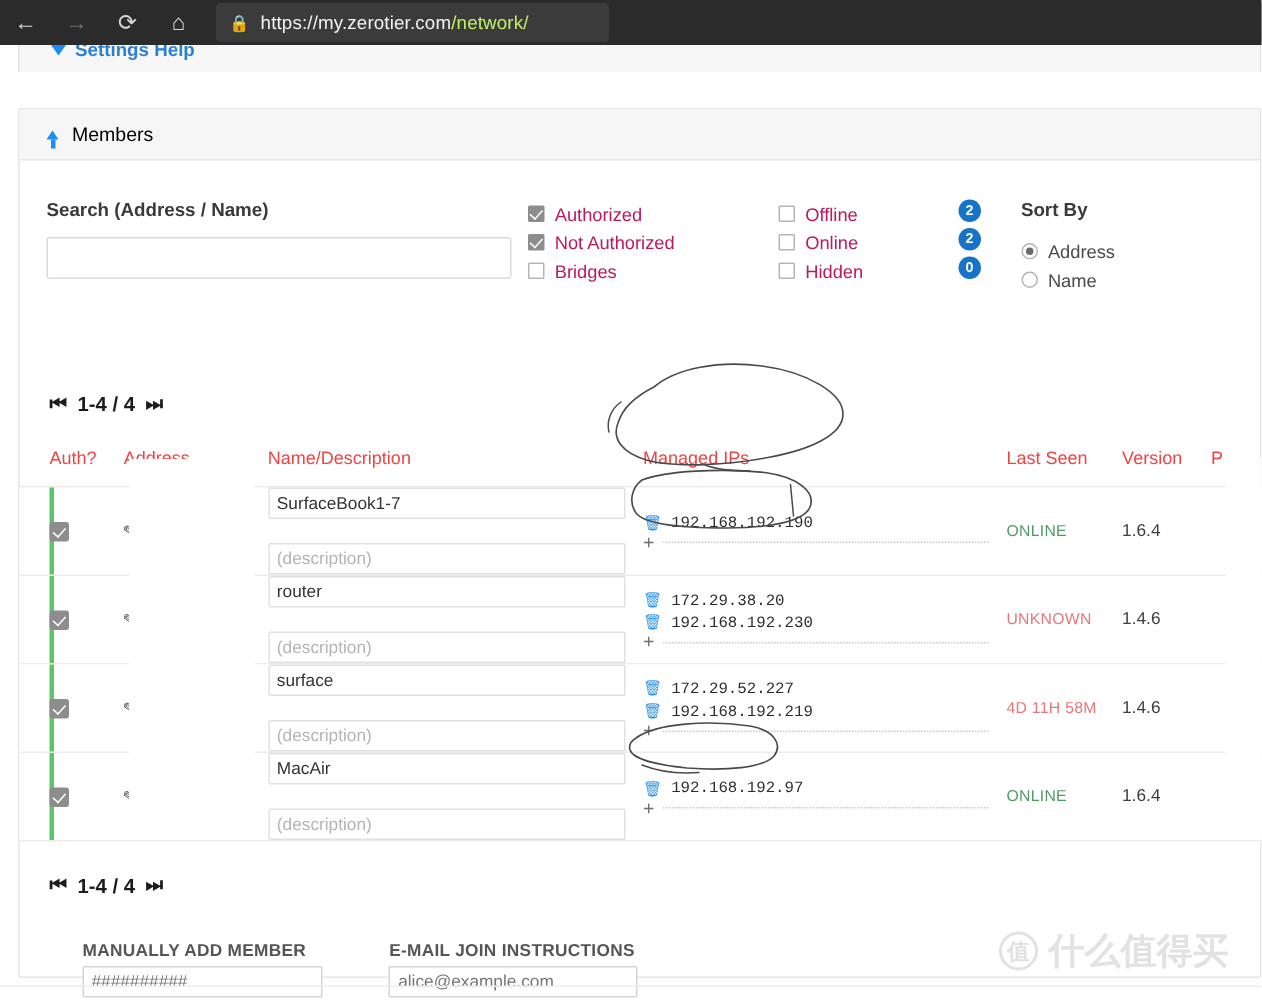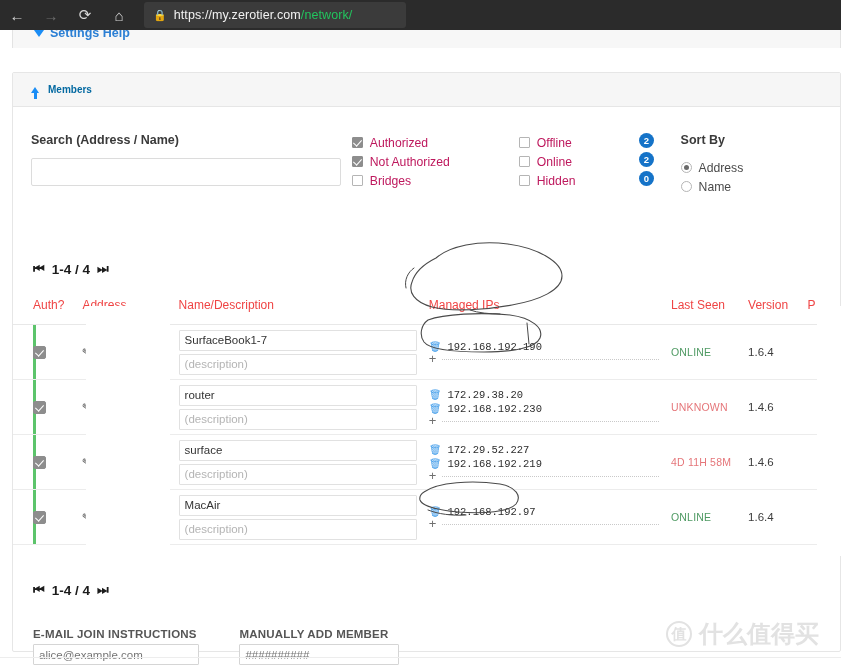--- a/index.html
+++ b/index.html
@@ -25,21 +25,21 @@
   .nav-btn.dim { color:#6e6e6e; }
   #url-pill {
     margin-left:8px; height:26px; flex:0 0 auto;
     display:flex; align-items:center; gap:7px;
     background:#3b3b3b; border-radius:3px; padding:0 10px 0 9px;
     min-width: 262px;
   }
   #lock-icon { color:#cfcfcf; font-size:11px; }
   #url-text { font-size:12.5px; letter-spacing:.1px; white-space:nowrap; }
   #url-text .host { color:#f2f2f2; }
-  #url-text .path { color:#22c55e; }
+  #url-text .path { color:#bef264; }
   #chrome-right {
     position:absolute; right:0; top:0; height:30px; width:360px;
     background:#2b2b2b; display:flex; align-items:center; justify-content:flex-end;
   }
   #chrome-right-inner {
     background:#2b2b2b; height:26px; display:flex; align-items:center; gap:10px; padding-right:6px;
   }
   #fav-icon { color:#d0d0d0; font-size:13px; position:relative; }
   #fav-badge {
     position:absolute; right:-3px; bottom:-1px; width:7px; height:7px;
@@ -70,21 +70,21 @@
 
   
   #members-panel {
     position:absolute; top:50px; left:12px; width:829px; height:580px;
     background:#ffffff; border:1px solid #e6e6e6; border-radius:2px;
   }
   #members-head {
     height:34px; background:#f6f6f6; border-bottom:1px solid #e6e6e6;
     display:flex; align-items:center; padding-left:18px; gap:9px;
   }
-  #members-title { font-size:10px; font-weight:bold; color:#0369a1; }
+  #members-title { font-size:13px; font-weight:normal; color:#000000; }
 
   
   #filters { display:flex; padding:26px 0 0 0; position:relative; height:115px; }
   .col-search { width:340px; padding-left:18px; }
   .col-filter { width:330px; }
   .col-sort   { width:160px; }
   .sec-title { font-size:12.5px; font-weight:bold; color:#3a3a3a; margin-bottom:11px; }
   #search-input {
     width:310px; height:28px; border:1px solid #dcdcdc; background:#fff;
     border-radius:2px; outline:none; font-size:12px; padding:0 6px;
@@ -148,21 +148,21 @@
   .cell.c-auth { padding-left:20px; }
   .auth-box {
     width:13px;height:13px;background:#8d8d8d;border:1px solid #8d8d8d;border-radius:2px;position:relative;
   }
   .auth-box::after {
     content:""; position:absolute; left:2.5px; top:1px; width:4px;height:7px;
     border:solid #fff;border-width:0 1.7px 1.7px 0;transform:rotate(42deg);
   }
   .pencil { color:#4a4a4a; font-size:11px; transform:rotate(-10deg); }
 
-  .name-stack { display:flex; flex-direction:column; justify-content:center; gap:3px; width:100%; padding-right:12px; }
+  .name-stack { display:flex; flex-direction:column; justify-content:center; gap:16px; width:100%; padding-right:12px; }
   .name-input, .desc-input {
     height:21px; border:1px solid #e1e1e1; background:#fff; border-radius:1px;
     font-size:11.5px; padding:0 5px; display:flex; align-items:center;
     font-family:"Liberation Sans", sans-serif; color:#333;
   }
   .desc-input { color:#b4b4b4; }
 
   .ip-stack { display:flex; flex-direction:column; justify-content:center; gap:2px; width:100%; }
   .ip-line { display:flex; align-items:center; gap:6px; font-size:10.5px; font-family:"Liberation Mono", monospace; color:#2c2c2c; }
   .trash { color:#2f93e8; font-size:10px; }
@@ -443,28 +443,28 @@
         </div>
     </div>
 
     <div class="pager" id="pager-bottom">
       <span class="pg-ico">⏮</span>
       <span>1-4 / 4</span>
       <span class="pg-ico">⏭</span>
     </div>
 
     <div id="bottom-forms">
+      <div class="form-col" style="width:200px; margin-left:22px;">
+        <div class="form-label">MANUALLY ADD MEMBER</div>
+        <input class="form-input" style="width: 160px;" type="text" placeholder="##########">
+        
+      </div>
       <div class="form-col" style="width:180px;">
         <div class="form-label">E-MAIL JOIN INSTRUCTIONS</div>
         <input class="form-input" style="width: 166px;" type="text" placeholder="alice@example.com">
-        
-      </div>
-      <div class="form-col" style="width:200px; margin-left:22px;">
-        <div class="form-label">MANUALLY ADD MEMBER</div>
-        <input class="form-input" style="width: 160px;" type="text" placeholder="##########">
         
       </div>
     </div>
 
   </div>
 
   <div class="redact" style="left:86px; top:284px; width:84px; height:250px;"></div>
   <div class="redact" style="left:817px; top:284px; width:24px; height:250px;"></div>
 
   <div id="bottom-rule"></div>

